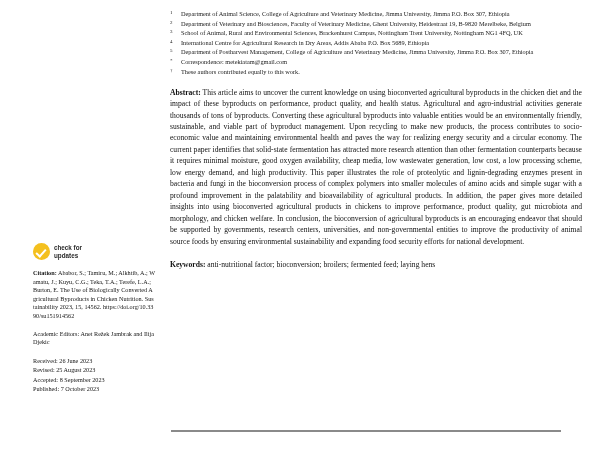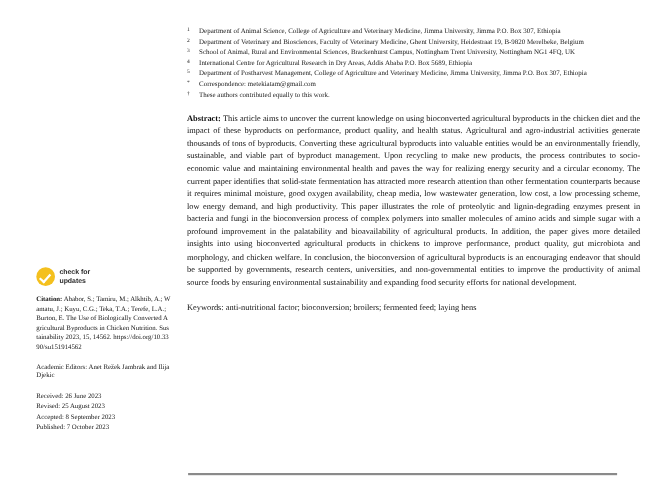--- a/index.html
+++ b/index.html
@@ -66,21 +66,21 @@
   }
   .side-block b { font-weight: bold; }
   .side-block .doi { word-break: break-all; }
 
   #dates .date-line { line-height: 9.4px; }
 
   
   #main {
     position: absolute;
     left: 170px;
-    top: 24px;
+    top: 9px;
     width: 412px;
   }
 
   
   #affiliations { margin-bottom: 11px; }
   .aff-row {
     display: flex;
     font-size: 6.3px;
     line-height: 9.1px;
     margin-bottom: 0.5px;
@@ -104,21 +104,21 @@
     margin-top: 9px;
   }
   #abstract .lead { font-weight: bold; }
 
   #keywords {
     font-size: 7.6px;
     line-height: 11.4px;
     margin-top: 12px;
     color: #111111;
   }
-  #keywords .lead { font-weight: normal; }
+  #keywords .lead { font-weight: bold; }
 
   #footer-rule {
     position: absolute;
     left: 171px;
     top: 430px;
     width: 390px;
     height: 1.6px;
     background: #8a8a8a;
   }
 </style>

